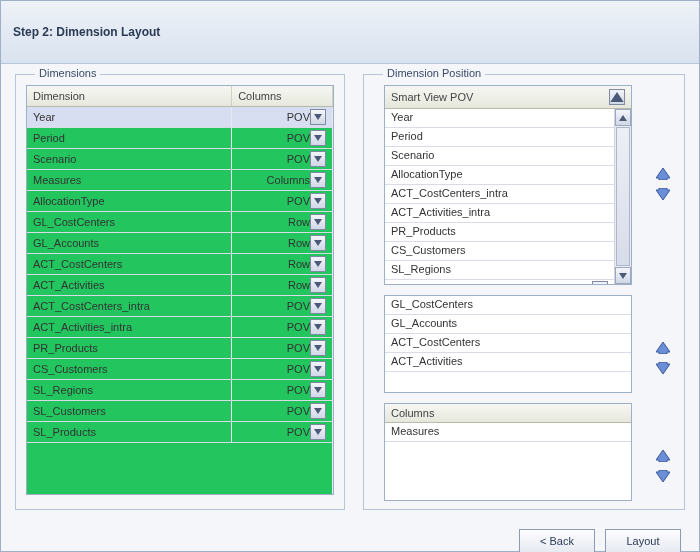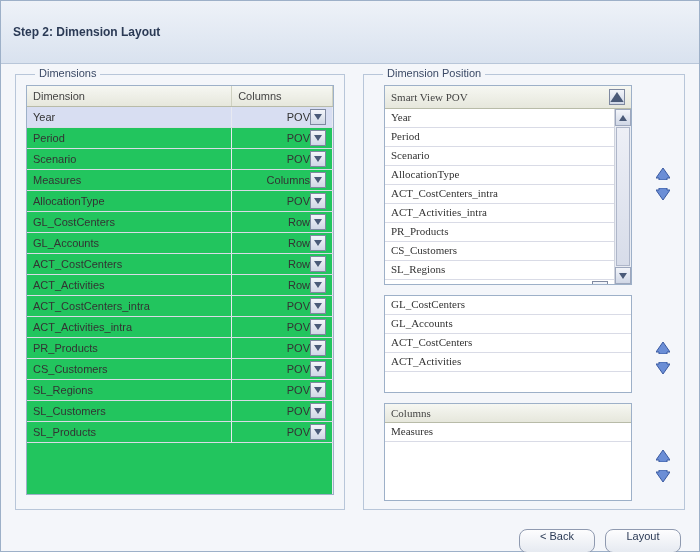--- a/index.html
+++ b/index.html
@@ -27,40 +27,40 @@
   .dims-table th {
     text-align: left; font-weight: normal; padding: 3px 6px;
     background: linear-gradient(#f6f7f2, #e6e7dc); border-bottom: 1px solid #b8bba8;
     border-right: 1px solid #cfd1c1; color: #444; height: 14px;
   }
   .dims-table td { padding: 2px 6px; border-bottom: 1px solid #d9dbe6; border-right: 1px solid #e7e9f1; height: 14px; }
   .dims-table tr.sel td { background: #d8def2; }
   .pos-cell { display: flex; align-items: center; justify-content: flex-end; }
   .combo-arrow { width: 14px; height: 14px; border: 1px solid #7f89a0; background: linear-gradient(#f3f5fa,#d0d7e6); display: flex; align-items:center; justify-content:center; cursor: pointer;}
   .combo-arrow svg { width: 8px; height: 6px; }
-  .right-inner { display: flex; gap: 22px; height: 100%; font-family: Liberation Serif, serif; }
+  .right-inner { display: flex; gap: 22px; height: 100%; }
   .lists-col { flex: 1; display: flex; flex-direction: column; gap: 10px; }
   .arrows-col { width: 20px; display: flex; flex-direction: column; justify-content: flex-start; gap: 4px; }
   .arrows-group { display: flex; flex-direction: column; gap: 2px; }
   .arrow-btn { width: 18px; height: 18px; display:flex; align-items:center; justify-content:center; cursor:pointer; }
   .arrow-btn svg { display:block; }
   .list-box { border: 1px solid #9db0c8; background: #fff; display: flex; flex-direction: column; }
   .list-header {
     padding: 3px 6px; background: linear-gradient(#f6f7f2, #e6e7dc);
     border-bottom: 1px solid #b8bba8; color: #444; display: flex; align-items:center;
   }
   .list-body { flex:1; overflow: hidden; position: relative; }
   .list-body.pov { display:flex; }
   .list-rows { flex: 1; }
   .list-row { padding: 2px 6px; border-bottom: 1px solid #d9dbe6; height: 14px; }
   .v-scroll { width: 16px; background: #e9ecf3; border-left: 1px solid #cfd3dd; display:flex; flex-direction:column; justify-content:space-between; }
   .v-scroll .sbtn { height: 15px; background: linear-gradient(#f3f5fa,#d0d7e6); border:1px solid #9da7bd; display:flex; align-items:center; justify-content:center; }
   .v-scroll .thumb { flex:1; margin:1px; background: linear-gradient(#edeff6,#d7dce9); border:1px solid #aeb6c9; }
   .footer { height: 54px; display:flex; align-items:center; justify-content:flex-end; gap:10px; padding:0 18px; }
-  .btn { min-width: 74px; height: 22px; border: 1px solid #8f9ab0; background: linear-gradient(#fdfdfe,#e6eaf1); color:#2b3a55; display:flex; justify-content:center; cursor:pointer; border-radius:8px; }
+  .btn { min-width: 74px; height: 22px; border: 1px solid #8f9ab0; background: linear-gradient(#fdfdfe,#e6eaf1); color:#2b3a55; display:flex; align-items:center; justify-content:center; cursor:pointer; border-radius:0; }
   .ghost-rows td { border-bottom: none; height: 58px; }
   .hdr-arrow { width:14px; height:14px; border:1px solid #7f89a0; background:linear-gradient(#f3f5fa,#d0d7e6); display:flex; align-items:center; justify-content:center; margin-left:auto; }
 </style>
 </head>
 <body>
 
 <div class="dialog">
   <div class="title-bar">
     <span>Step 2: Dimension Layout</span>
   </div>

